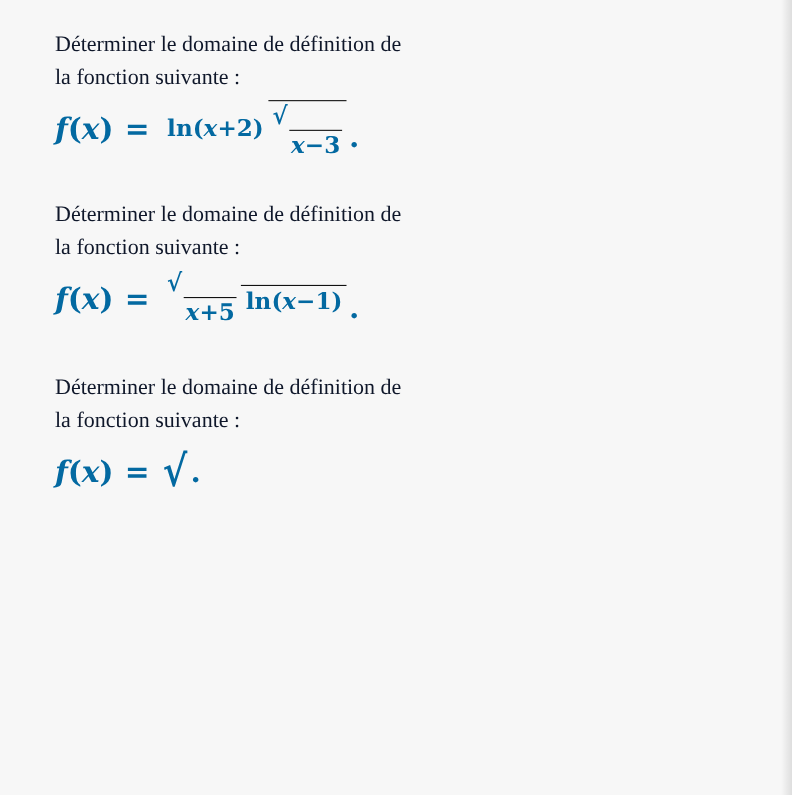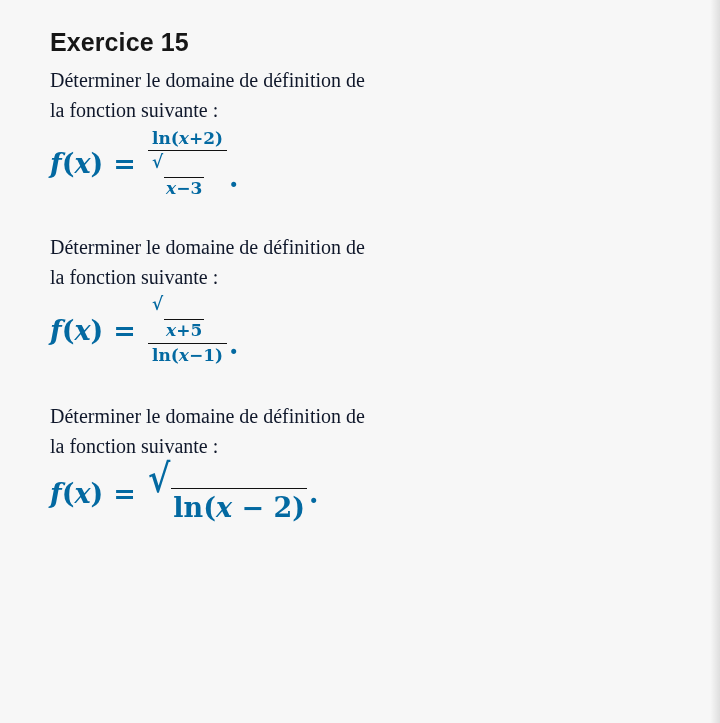--- a/index.html
+++ b/index.html
@@ -70,23 +70,23 @@
   .eq {
     margin: 0 12px 0 10px;
     font-style: normal;
   }
   .fx {
     white-space: nowrap;
   }
   
   .frac {
     display: inline-flex;
-    flex-direction: column;
+    align-items: center;
     vertical-align: middle;
-    font-size: 17px;
+    font-size: 21px;
     line-height: 1.15;
   }
   .frac .num {
     padding: 0 4px 2px 4px;
     white-space: nowrap;
   }
   .frac .den {
     border-top: 1.4px solid #111;
     padding: 2px 4px 0 4px;
     white-space: nowrap;
@@ -130,21 +130,20 @@
   }
   .gap-a { height: 20px; }
   .gap-b { height: 22px; }
 </style>
 </head>
 <body>
 
 <div class="page">
 
   <div class="exercise">
-    <h2 class="ex-title">Exercice 15</h2>
     <p class="ex-text">Déterminer le domaine de définition de</p>
     <p class="ex-text">la fonction suivante :</p>
     <div class="math">
       <span class="fx">
         <span class="mi">f</span><span class="paren">(</span><span class="mi">x</span><span class="paren">)</span>
       </span>
       <span class="eq">=</span>
       <span class="frac">
         <span class="num">
           ln<span class="paren">(</span><span class="mi">x</span>+2<span class="paren">)</span>
@@ -190,20 +189,19 @@
   <div class="exercise">
     <p class="ex-text">Déterminer le domaine de définition de</p>
     <p class="ex-text">la fonction suivante :</p>
     <div class="math">
       <span class="fx">
         <span class="mi">f</span><span class="paren">(</span><span class="mi">x</span><span class="paren">)</span>
       </span>
       <span class="eq">=</span>
       <span class="sqrt sqrt-big">
         <span class="radsign">√</span>
-        <span class="radicand">ln<span class="paren">(</span><span class="mi">x</span> − 2<span class="paren">)</span></span>
       </span>
       <span class="period-inline">.</span>
     </div>
   </div>
 
   <div class="edge-shadow"></div>
 </div>
 
 </body></html>

